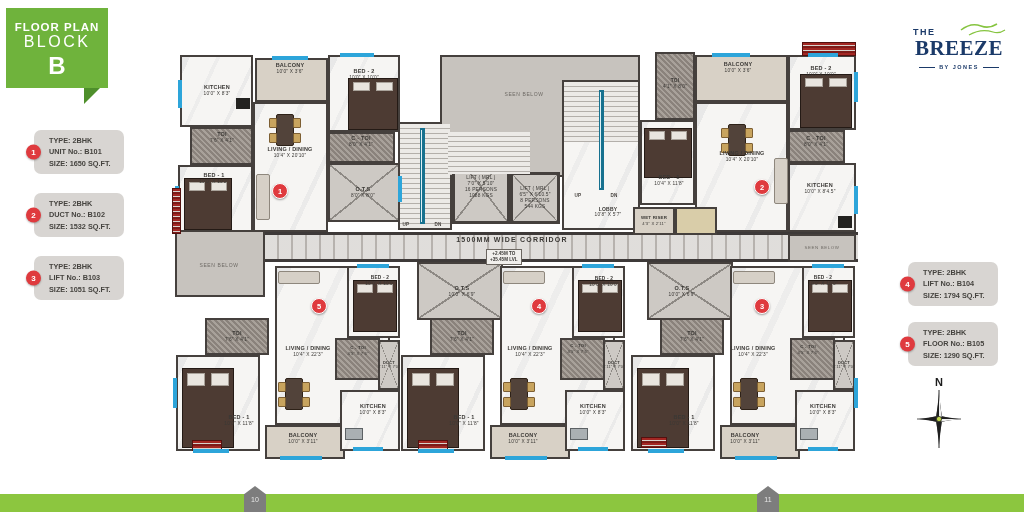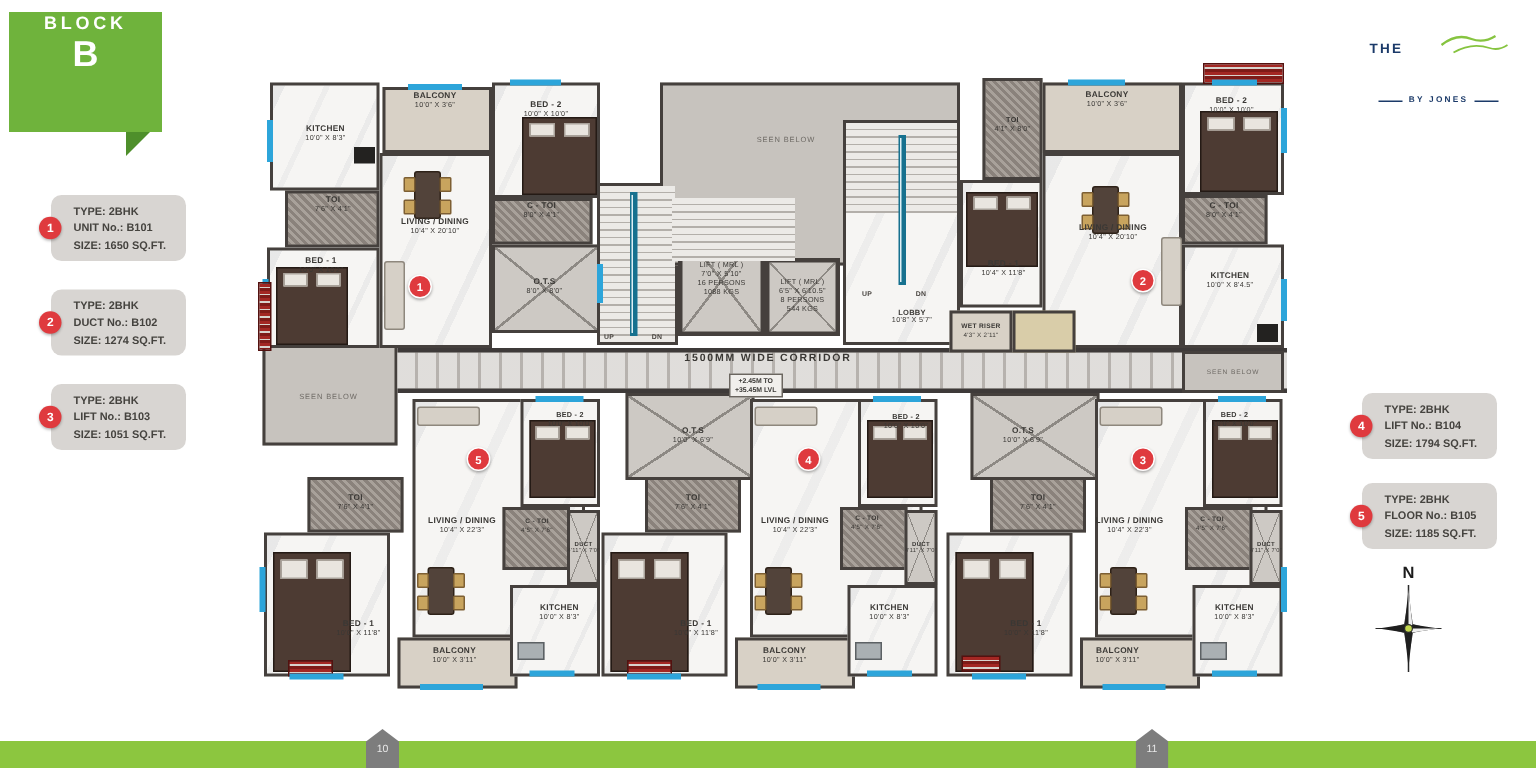--- a/index.html
+++ b/index.html
@@ -32,21 +32,21 @@
 .ch{position:absolute;width:6px;height:8px;background:#c8a45e;border:1px solid #7d5f33;border-radius:1px;z-index:4}
 .sofa{position:absolute;background:#d6d0c7;border:1px solid #8e877d;border-radius:2px;z-index:4}
 .stove{position:absolute;background:#232220;z-index:4}
 .sink{position:absolute;background:#aab0b3;border:1px solid #5c6164;z-index:4}
 .rail{position:absolute;background:#17718f;z-index:4}
 .rail::after{content:"";position:absolute;left:1px;top:2px;bottom:2px;width:1px;background:#dff0f6}
 .closet{position:absolute;background:#d9cda9;border:2px solid #45403d;box-sizing:border-box;z-index:2}
 
 .badge{position:absolute;left:6px;top:8px;width:102px;height:80px;background:#6fb33c;color:#fff;text-align:center;z-index:2}
 .badge .l1{font-size:11.5px;font-weight:bold;letter-spacing:1px;padding-top:13px}
-.badge .l2{font-size:12px;font-weight:bold;letter-spacing:2.5px}
+.badge .l2{font-size:16px;font-weight:normal;letter-spacing:2.5px}
 .badge .l3{font-size:24px;font-weight:bold;margin-top:1px}
 .badge-tail{position:absolute;left:84px;top:88px;width:0;height:0;border-top:16px solid #4e8f2b;border-right:16px solid transparent;z-index:1}
 
 .card{position:absolute;width:90px;background:#d8d5d2;border-radius:7px;padding:5px 4px 5px 15px;box-sizing:border-box;z-index:2}
 .card .ln{font-size:7.3px;font-weight:bold;color:#45433f;line-height:1.55;white-space:nowrap}
 .cnum{position:absolute;left:-8px;top:50%;transform:translateY(-50%);width:15px;height:15px;border-radius:50%;background:#df3a3e;color:#fff;font-size:8px;font-weight:bold;display:flex;align-items:center;justify-content:center;box-shadow:0 1px 2px rgba(0,0,0,.3)}
 
 .logo{position:absolute;left:903px;top:20px;width:112px;height:64px;z-index:2}
 .logo-the{position:absolute;left:10px;top:7px;font-size:9px;font-weight:bold;letter-spacing:1.5px;color:#1b3a69}
 .logo-name{position:absolute;left:0;top:16px;width:100%;text-align:center;font-family:"Liberation Serif",serif;font-size:21px;font-weight:bold;letter-spacing:.5px;color:#1b3a69}
@@ -57,62 +57,64 @@
 .compass .n{font-size:11px;font-weight:bold;color:#1c1c1c}
 
 .fbar{position:absolute;left:0;top:494px;width:1024px;height:18px;background:#8cc63f;z-index:2}
 .ptab{position:absolute;top:486px;width:22px;height:26px;background:#7d7d7d;clip-path:polygon(50% 0,100% 32%,100% 100%,0 100%,0 32%);color:#e8e8e8;font-size:7px;text-align:center;padding-top:10px;box-sizing:border-box;z-index:3}
 </style>
 </head>
 <body>
 
 <div class="badge-tail"></div>
 <div class="badge">
+  <div class="l1">FLOOR PLAN</div>
   <div class="l2">BLOCK</div>
   <div class="l3">B</div>
 </div>
 
 <div class="card" style="left:34px;top:130px">
   <div class="cnum">1</div>
   <div class="ln">TYPE: 2BHK</div>
   <div class="ln">UNIT No.: B101</div>
   <div class="ln">SIZE: 1650 SQ.FT.</div>
 </div>
 <div class="card" style="left:34px;top:193px">
   <div class="cnum">2</div>
   <div class="ln">TYPE: 2BHK</div>
   <div class="ln">DUCT No.: B102</div>
-  <div class="ln">SIZE: 1274 SQ.FT.</div>
+  <div class="ln">SIZE: 1532 SQ.FT.</div>
 </div>
 <div class="card" style="left:34px;top:256px">
   <div class="cnum">3</div>
   <div class="ln">TYPE: 2BHK</div>
   <div class="ln">LIFT No.: B103</div>
   <div class="ln">SIZE: 1051 SQ.FT.</div>
 </div>
 
 <div class="card" style="left:908px;top:262px">
   <div class="cnum">4</div>
   <div class="ln">TYPE: 2BHK</div>
   <div class="ln">LIFT No.: B104</div>
   <div class="ln">SIZE: 1794 SQ.FT.</div>
 </div>
 <div class="card" style="left:908px;top:322px">
   <div class="cnum">5</div>
   <div class="ln">TYPE: 2BHK</div>
   <div class="ln">FLOOR No.: B105</div>
-  <div class="ln">SIZE: 1185 SQ.FT.</div>
+  <div class="ln">SIZE: 1290 SQ.FT.</div>
 </div>
 
 <div class="logo">
   <svg width="112" height="20" style="position:absolute;left:0;top:0">
     <path d="M58 10 q10 -8 20 -4 q8 3 16 -2" stroke="#86c440" stroke-width="1.5" fill="none"></path>
     <path d="M66 15 q12 -7 24 -3 q6 2 12 -2" stroke="#86c440" stroke-width="1.2" fill="none"></path>
   </svg>
   <div class="logo-the">THE</div>
+  <div class="logo-name">BREEZE</div>
   <div class="logo-by">
     <span class="rule"></span>
     <span>BY JONES</span>
     <span class="rule"></span>
   </div>
 </div>
 
 <div class="compass">
   <div class="n">N</div>
   <svg width="52" height="62" viewBox="-26 -28 52 62">

